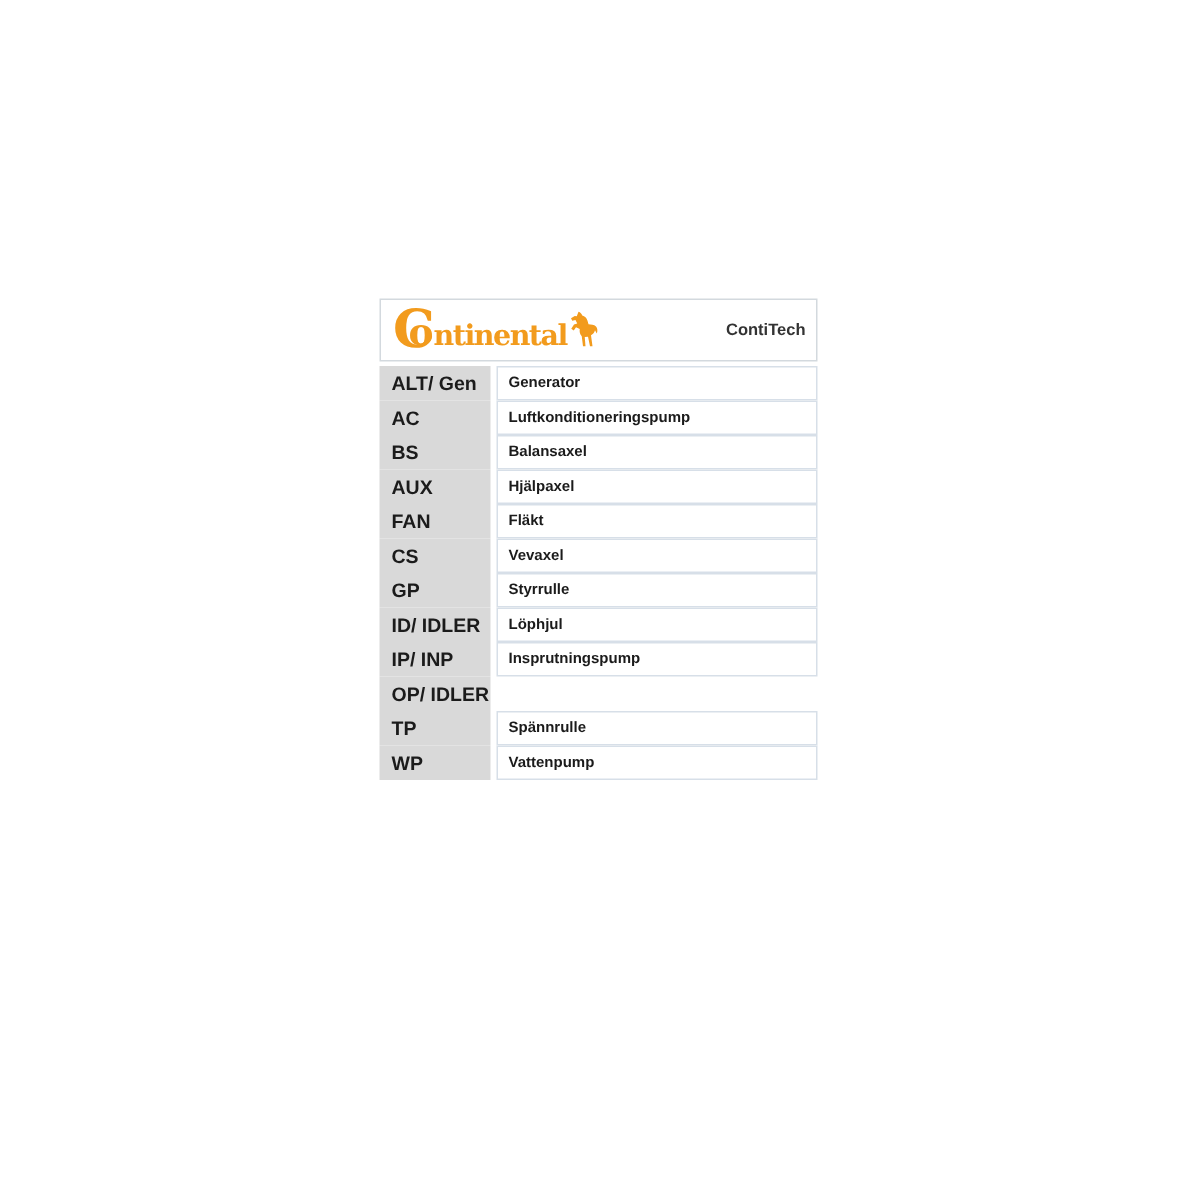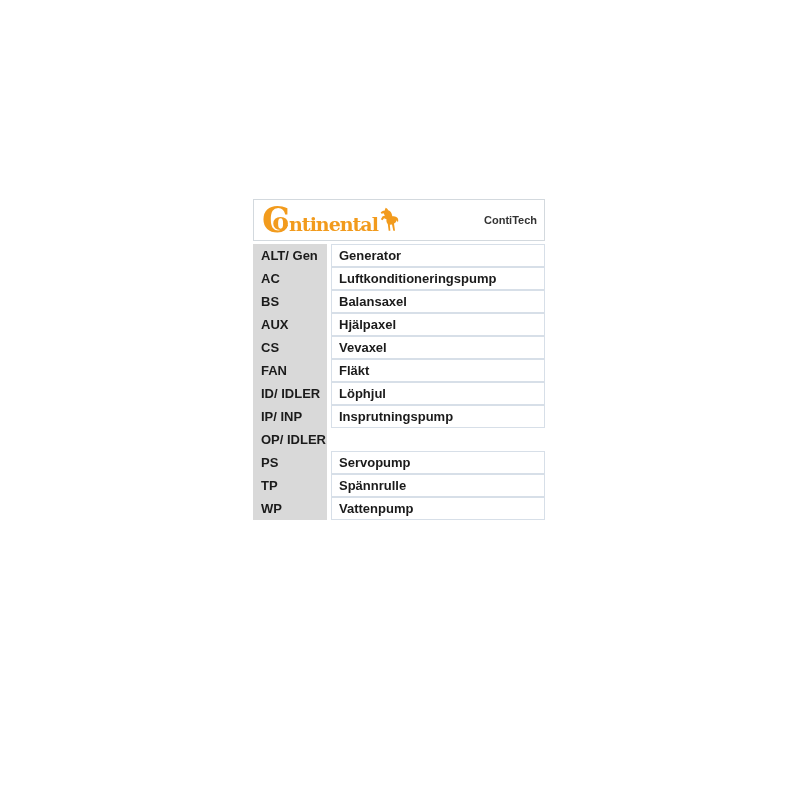--- a/index.html
+++ b/index.html
@@ -94,21 +94,21 @@
   }
   .label {
     box-sizing: border-box;
     flex: 1;
     margin-left: 4px;
     background: #ffffff;
     border: 1px solid #d7dfe8;
     display: flex;
     align-items: center;
     padding-left: 7px;
-    font-size: 13px;
+    font-size: 10px;
     font-weight: bold;
     color: #1b1b1b;
     white-space: nowrap;
   }
 </style>
 </head>
 <body>
 
 <div class="canvas">
   <div class="sheet">
@@ -142,41 +142,41 @@
         </div>
         <div class="row">
           <div class="abbr">BS</div>
           <div class="label">Balansaxel</div>
         </div>
         <div class="row">
           <div class="abbr">AUX</div>
           <div class="label">Hjälpaxel</div>
         </div>
         <div class="row">
+          <div class="abbr">FAN</div>
+          <div class="label">Fläkt</div>
+        </div>
+        <div class="row">
           <div class="abbr">CS</div>
           <div class="label">Vevaxel</div>
         </div>
         <div class="row">
-          <div class="abbr">FAN</div>
-          <div class="label">Fläkt</div>
+          <div class="abbr">GP</div>
+          <div class="label">Styrrulle</div>
         </div>
         <div class="row">
           <div class="abbr">ID/ IDLER</div>
           <div class="label">Löphjul</div>
         </div>
         <div class="row">
           <div class="abbr">IP/ INP</div>
           <div class="label">Insprutningspump</div>
         </div>
         <div class="row">
           <div class="abbr">OP/ IDLER</div>
-        </div>
-        <div class="row">
-          <div class="abbr">PS</div>
-          <div class="label">Servopump</div>
         </div>
         <div class="row">
           <div class="abbr">TP</div>
           <div class="label">Spännrulle</div>
         </div>
         <div class="row">
           <div class="abbr">WP</div>
           <div class="label">Vattenpump</div>
         </div>
       </div>

